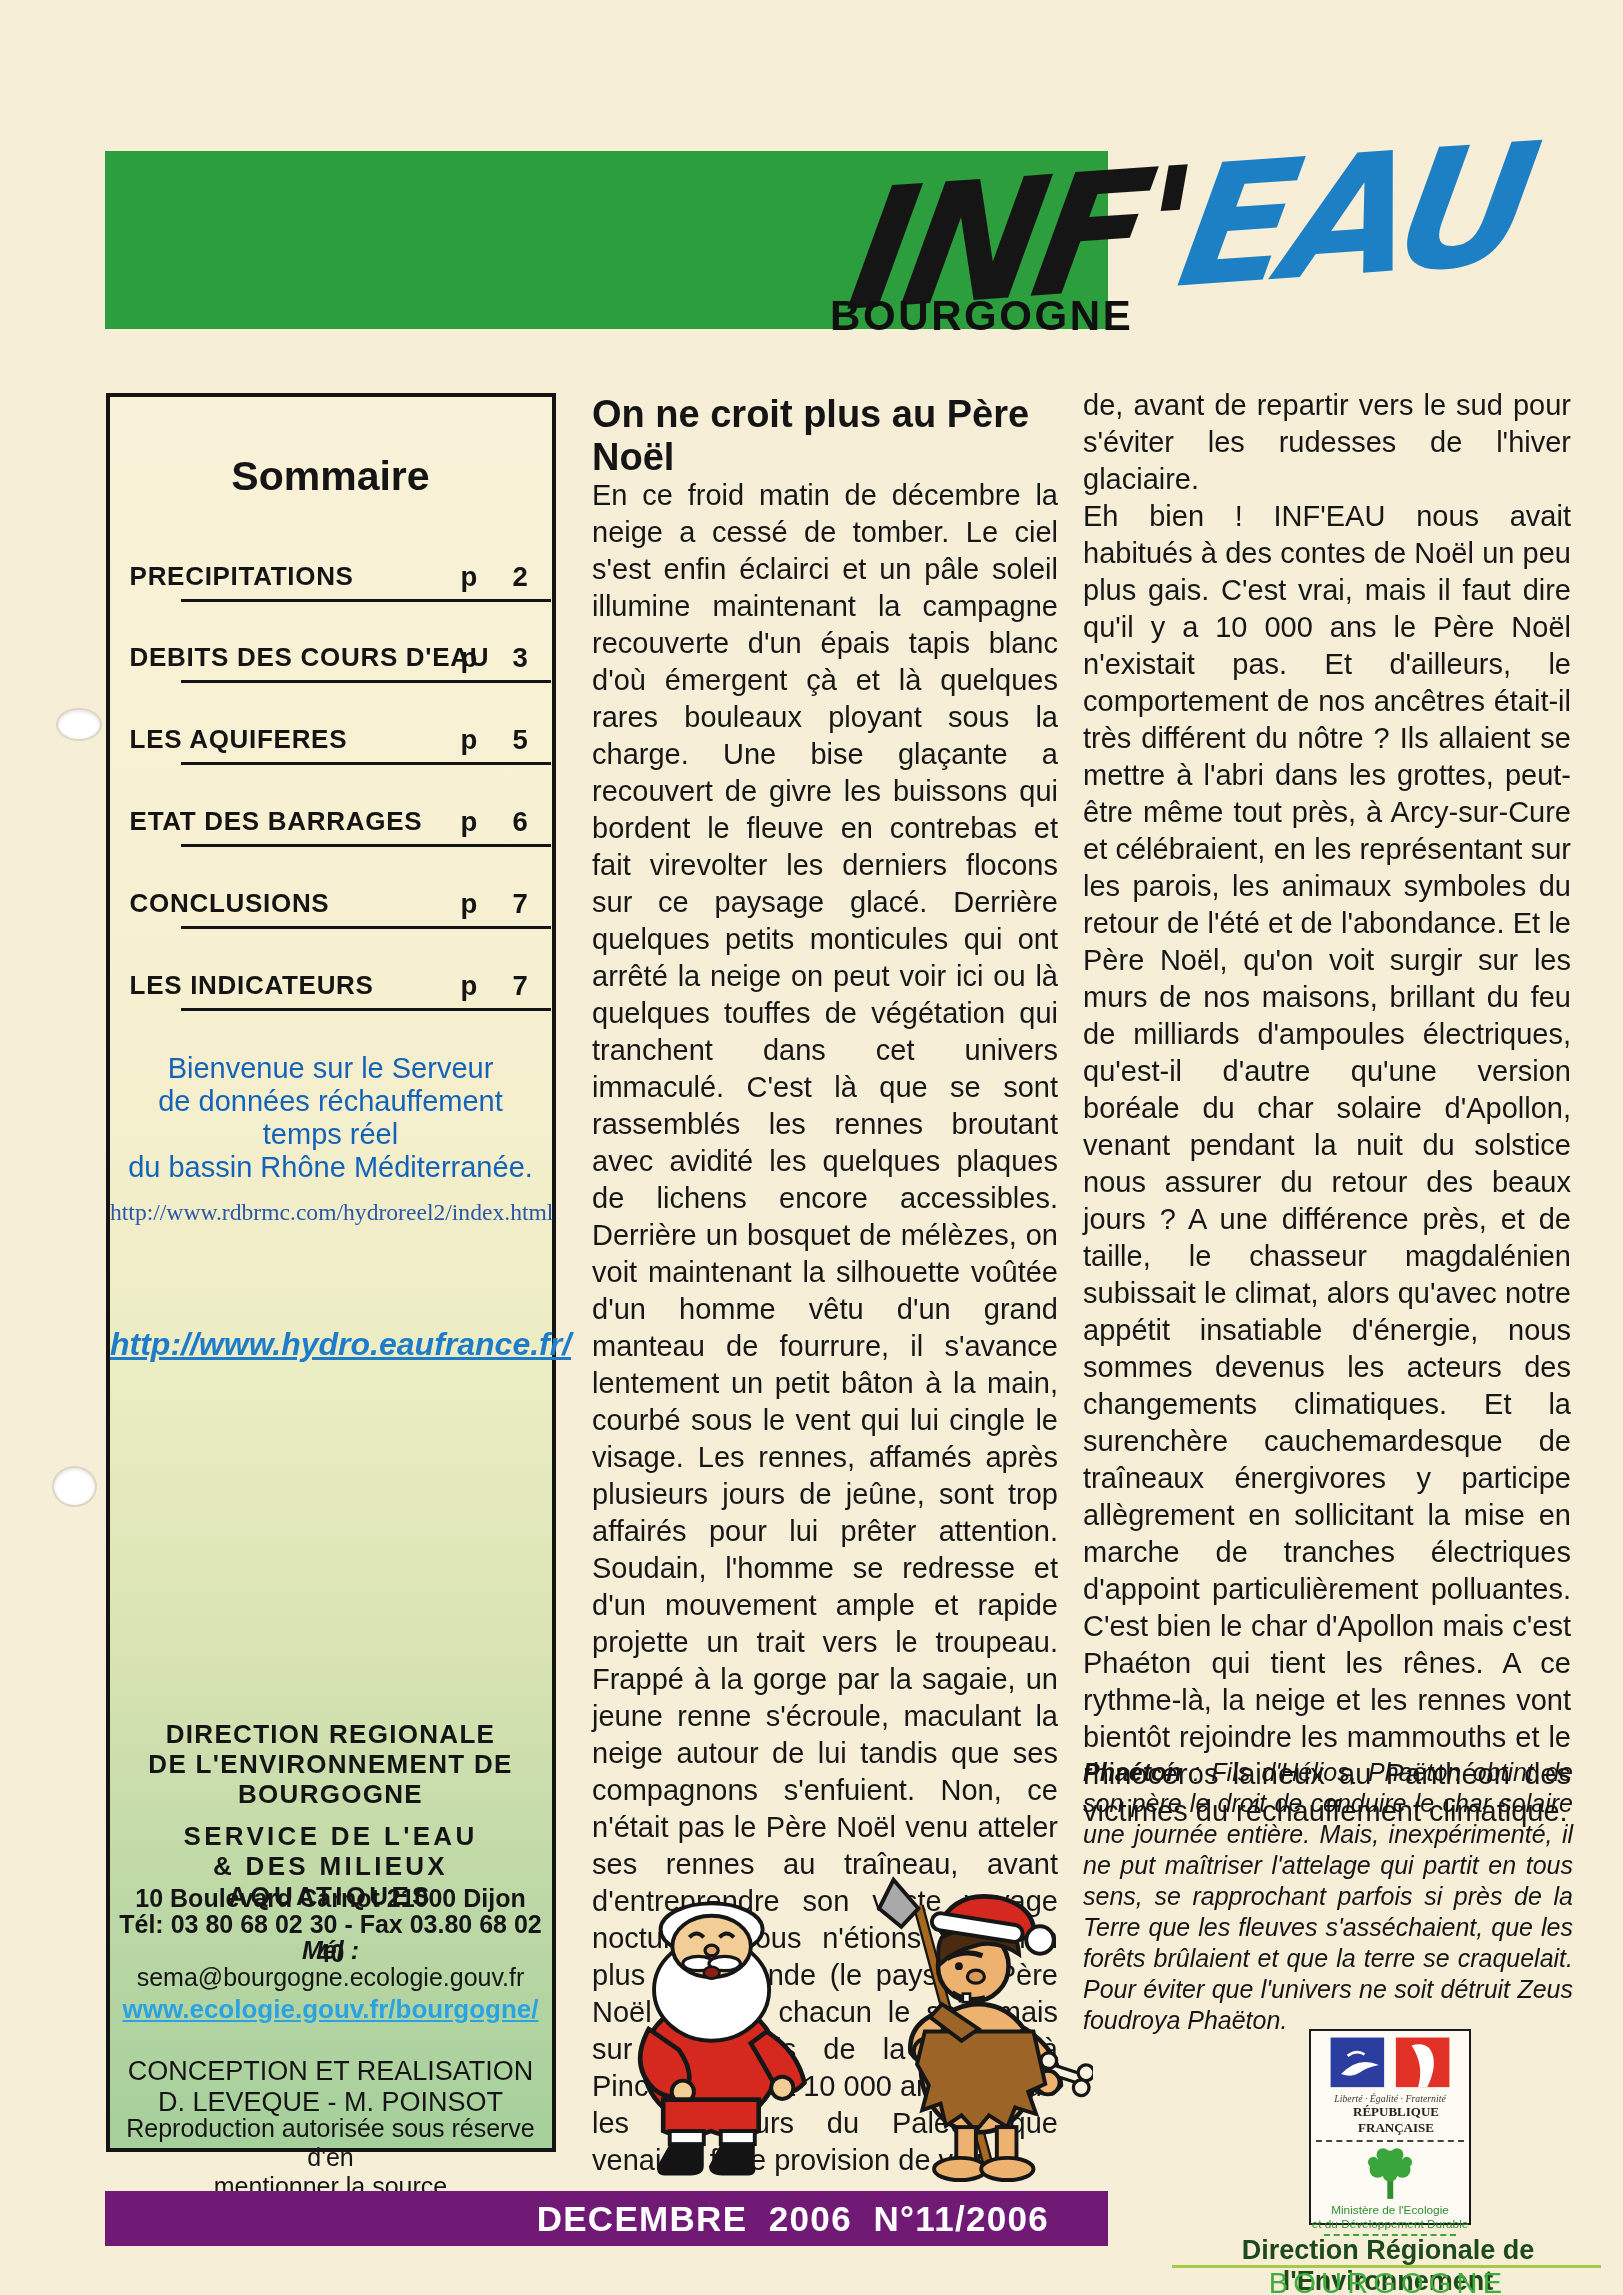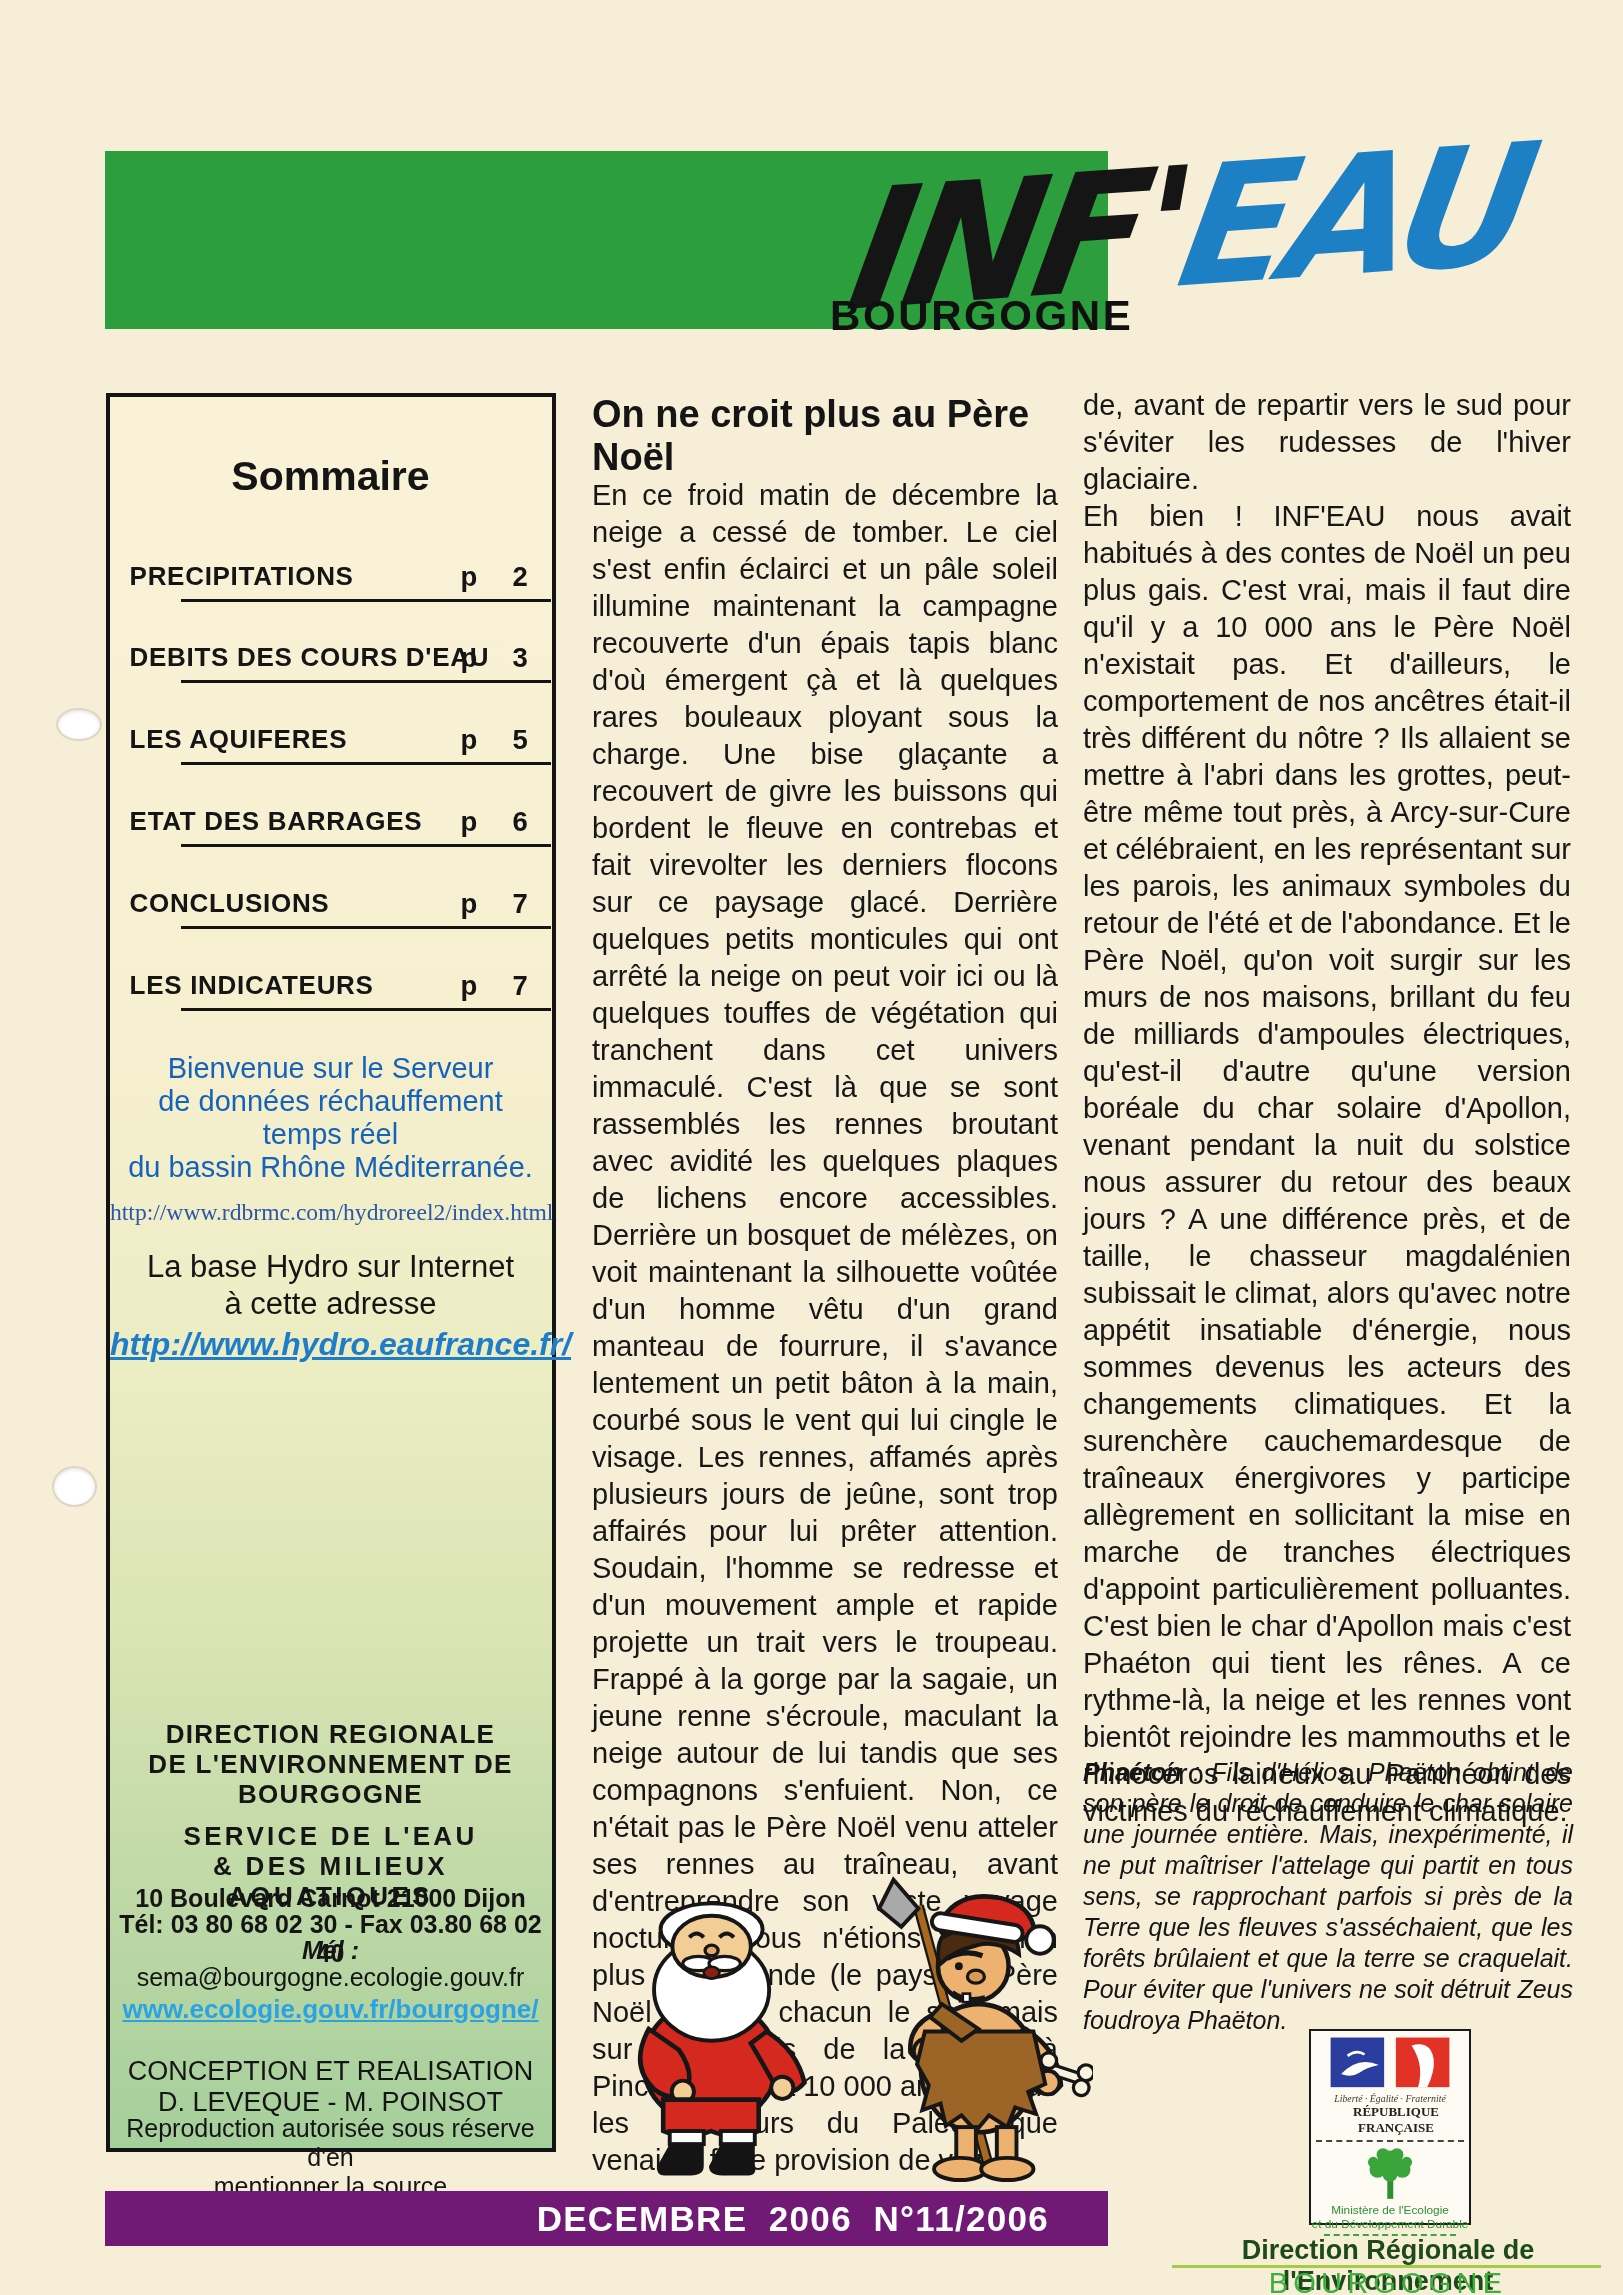--- a/index.html
+++ b/index.html
@@ -142,24 +142,20 @@
       <span class="toc-rule"></span>
     </div>
 
     <div class="abs welcome">
       <div>Bienvenue sur le Serveur</div>
       <div>de données réchauffement</div>
       <div>temps réel</div>
       <div>du bassin Rhône Méditerranée.</div>
     </div>
     <div class="abs rdbrmc">http://www.rdbrmc.com/hydroreel2/index.html</div>
-    <div class="abs basehydro">
-      <div>La base Hydro sur Internet</div>
-      <div>à cette adresse</div>
-    </div>
     <div class="abs hydrourl">http://www.hydro.eaufrance.fr/</div>
 
     <div class="abs org">
       <div>DIRECTION REGIONALE</div>
       <div>DE L'ENVIRONNEMENT DE</div>
       <div>BOURGOGNE</div>
     </div>
     <div class="abs service">
       <div>SERVICE DE L'EAU</div>
       <div>&amp; DES MILIEUX AQUATIQUES</div>

